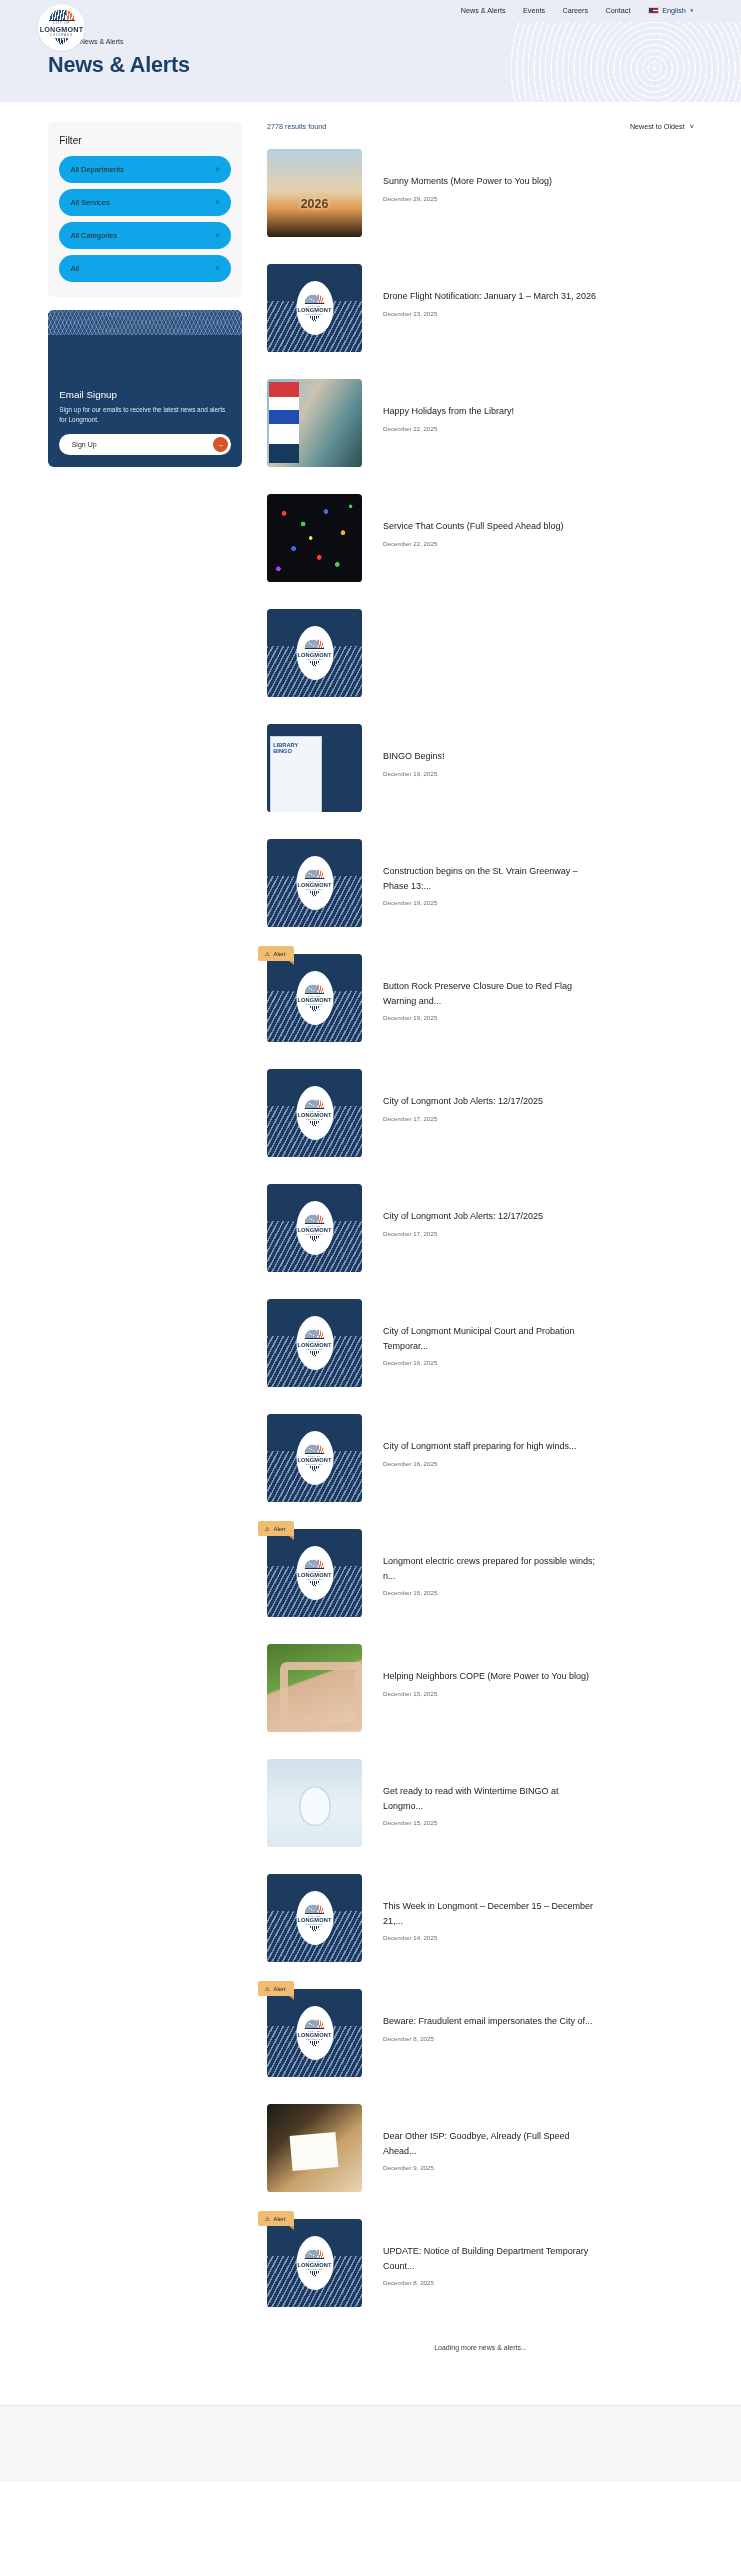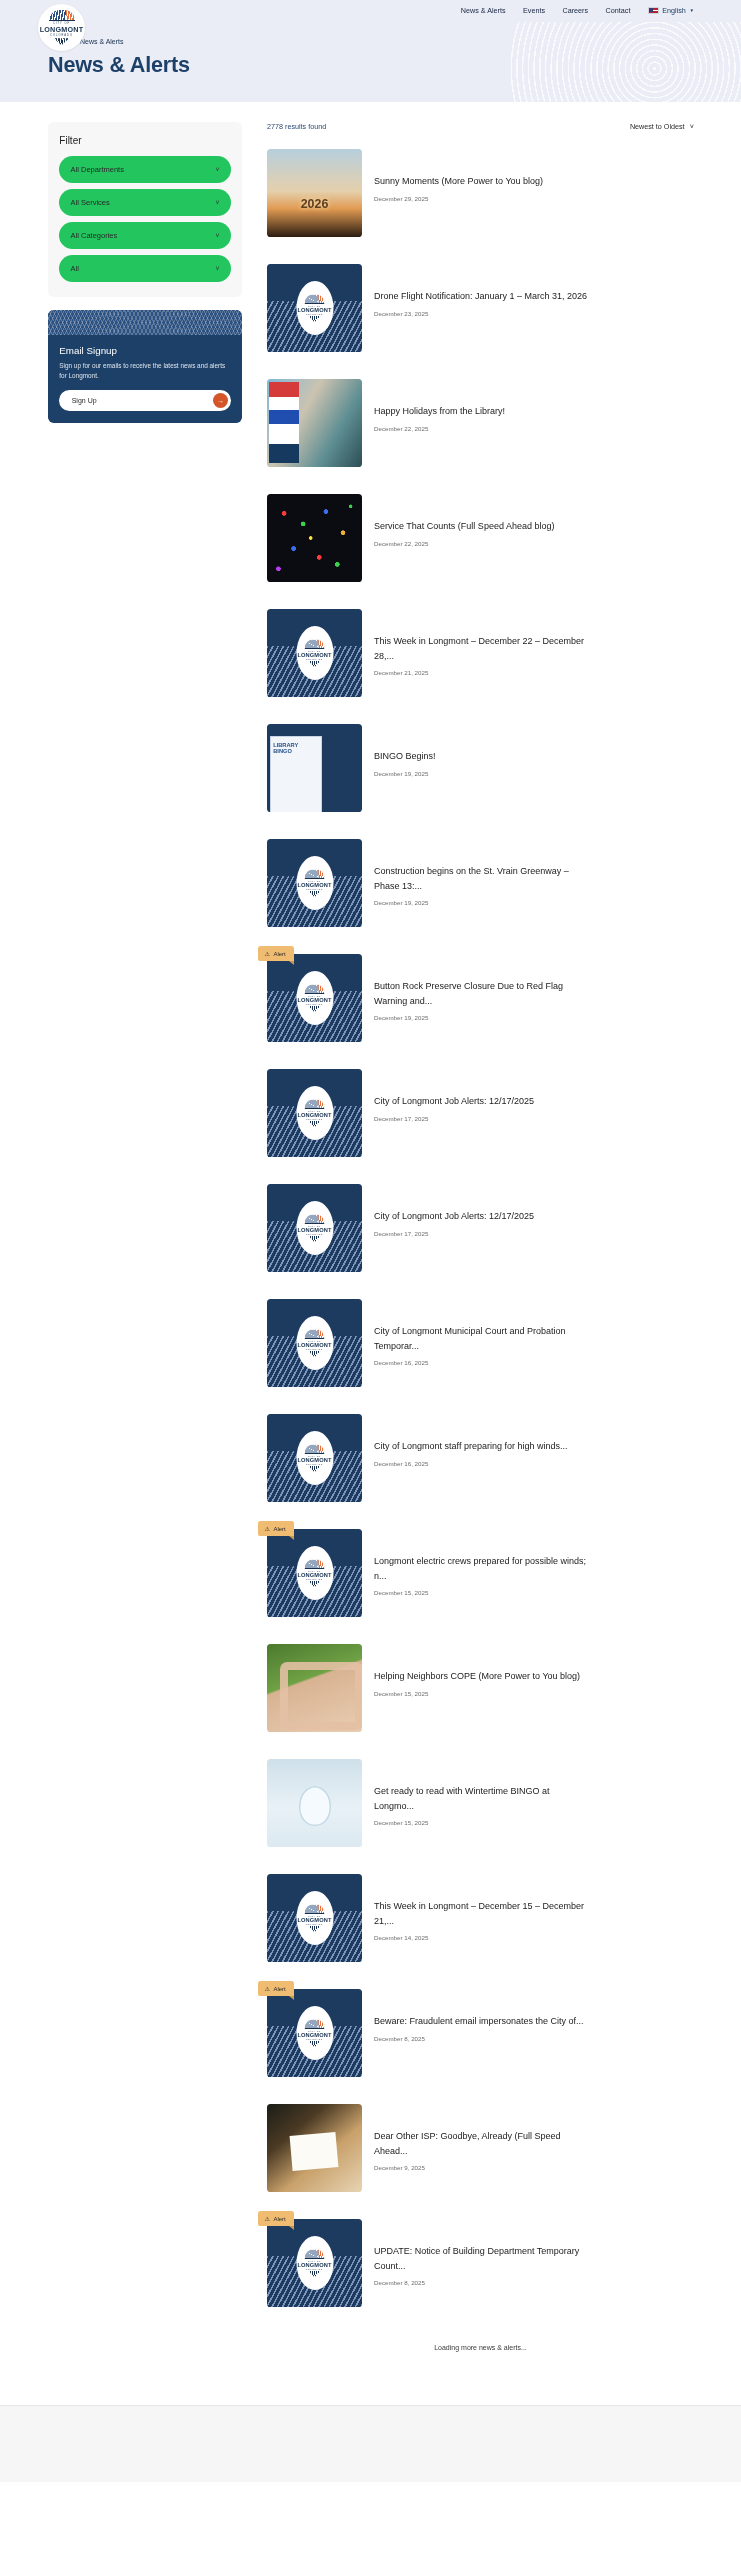--- a/index.html
+++ b/index.html
@@ -146,21 +146,21 @@
   .results { flex: 1; padding-left: 25px; }
 
   
   .filter-card {
     background: #f7f7f8;
     border-radius: 5.7px;
     padding: 13.4px 11.3px 14.4px 11.3px;
   }
   .filter-title { font-size: 10px; color: #1b1b1b; margin-bottom: 9.3px; font-weight: 400; }
   .select-box {
-    background: #22c55e;
+    background: #0ea5e9;
     border-radius: 13.4px;
     height: 27px;
     display: flex; align-items: center; justify-content: space-between;
     padding: 0 11.3px;
     margin-bottom: 6.2px;
     font-size: 7.5px;
     color: #2a2a2a;
     cursor: pointer;
   }
   .select-box .chev-down { color: #333; font-size: 6.7px; }
@@ -175,21 +175,21 @@
   .chevron-texture {
     height: 25px;
     background:
       repeating-linear-gradient(115deg,
         rgba(255,255,255,0.22) 0 1px, rgba(255,255,255,0) 1px 3.6px),
       repeating-linear-gradient(65deg,
         rgba(255,255,255,0.22) 0 1px, rgba(255,255,255,0) 1px 3.6px),
       #2d5281;
   }
   .signup-body { padding: 10.3px 11.3px 12.4px 11.3px; }
-  .signup-title { color: #ffffff; font-size: 9.8px; margin-bottom: 4.6px; }
+  .signup-title { color: #ffffff; font-size: 9.8px; margin-bottom: 4.6px; margin-top: 44px; }
   .signup-desc { color: #dde4ee; font-size: 6.4px; line-height: 1.65; margin-bottom: 8.2px; }
   .signup-btn {
     background: #ffffff;
     border-radius: 13.4px;
     height: 20.6px;
     display: flex; align-items: center; justify-content: space-between;
     padding: 0 2.6px 0 12.4px;
     cursor: pointer;
     border: none; width: 100%;
     font-family: inherit;
@@ -210,21 +210,21 @@
   .results-count { font-size: 7.2px; color: #2b4a72; }
   .sort-select {
     display: flex; align-items: center; gap: 5.2px;
     font-size: 7.2px; color: #2a2a2a; cursor: pointer;
   }
 
   
   .news-item {
     display: flex;
     align-items: flex-start;
-    gap: 12px;
+    gap: 21px;
     margin-bottom: 27px;
     position: relative;
   }
   .thumb-wrap { position: relative; flex: 0 0 95px; }
   .thumb {
     width: 95px; height: 88px;
     border-radius: 3.6px;
     overflow: hidden;
     position: relative;
     background: #17314f;
@@ -504,24 +504,20 @@
               <div class="waves"></div>
               <div class="oval">
                 <div class="o-arc"></div>
                 <div class="o-city">CITY OF</div>
                 <div class="o-name">LONGMONT</div>
                 <div class="o-state">COLORADO</div>
                 <div class="o-v"></div>
               </div>
             </div>
           </div>
-          <div class="news-text">
-            <div class="news-title">This Week in Longmont – December 22 – December 28,...</div>
-            <div class="news-date">December 21, 2025</div>
-          </div>
         </div>
         <div class="news-item">
           <div class="thumb-wrap">
             <div class="thumb photo-bingo"></div>
           </div>
           <div class="news-text">
             <div class="news-title">BINGO Begins!</div>
             <div class="news-date">December 19, 2025</div>
           </div>
         </div>

